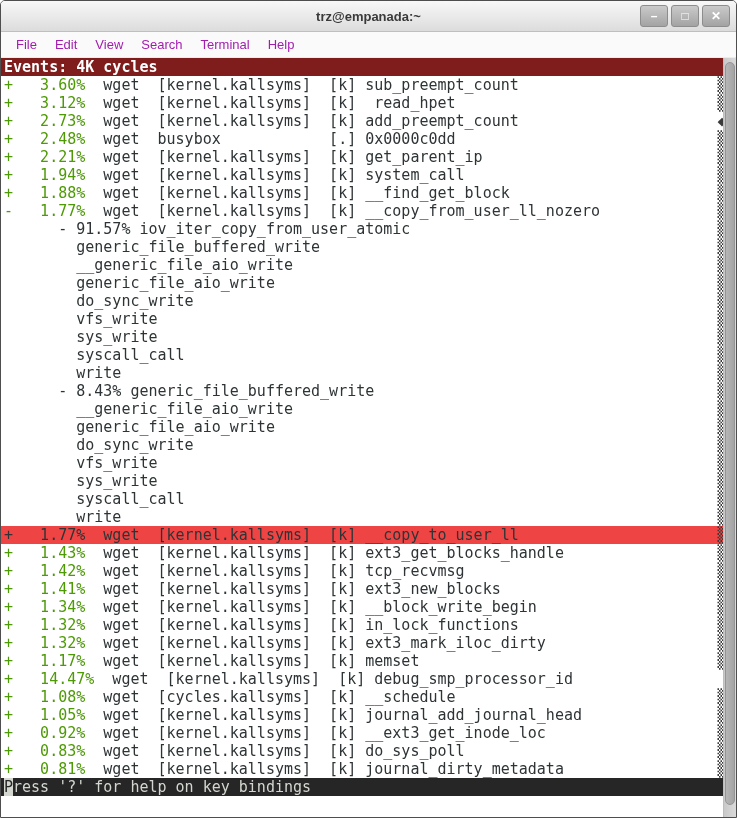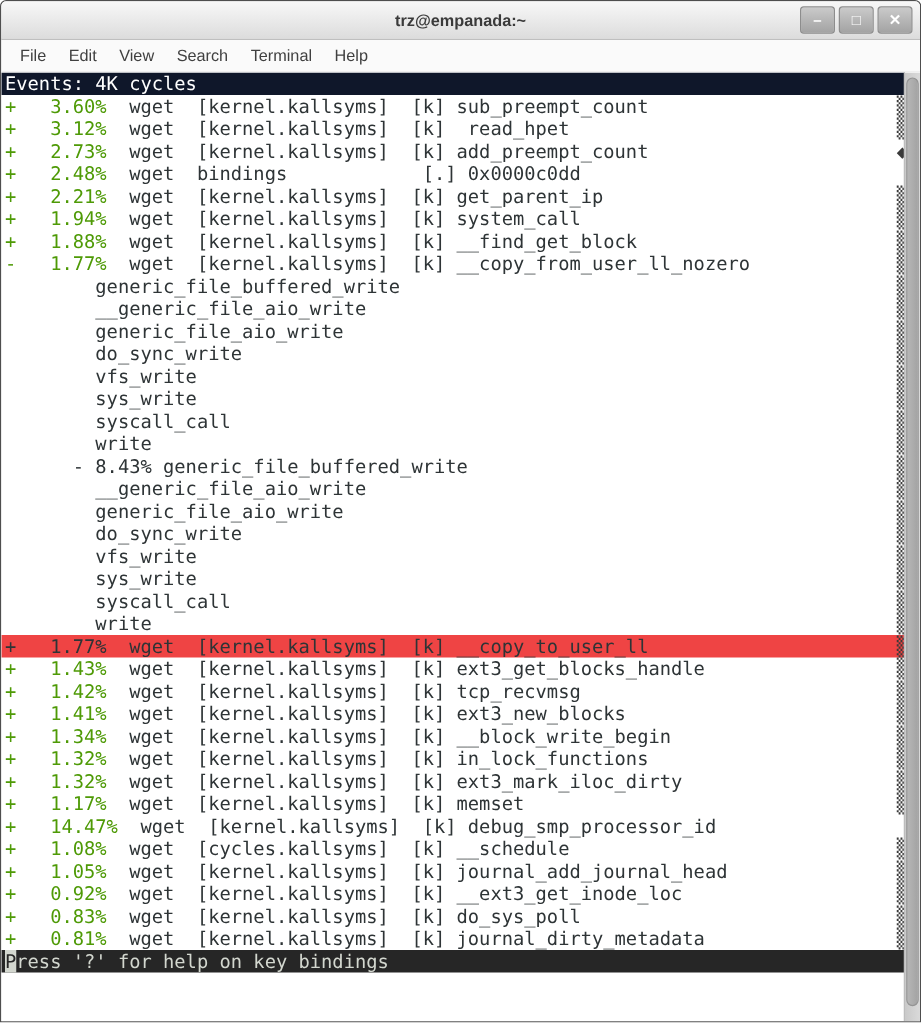--- a/index.html
+++ b/index.html
@@ -34,38 +34,38 @@
     line-height:1;cursor:default;
   }
   
   .menubar{
     height:26px;background:#fafafa;
     display:flex;align-items:center;
     padding-left:6px;
     border-bottom:1px solid #ececec;
   }
   .menu-item{
-    font-size:13px;color:#404040;padding:4px 9px;
+    font-size:13px;color:#a21caf;padding:4px 9px;
   }
   
   .terminal{
     position:relative;
     height:759px;
     background:#ffffff;
     font-family:"DejaVu Sans Mono","Liberation Mono",monospace;
     font-size:15px;line-height:18px;
     overflow:hidden;
   }
   .trow{
     height:18px;width:723px;
     white-space:pre;
     color:#2e3436;
     padding-left:3px;
   }
-  .trow.hdr{background:#0f172a;color:#ffffff;font-weight:normal;}
+  .trow.hdr{background:#7f1d1d;color:#ffffff;font-weight:bold;}
   .trow.sel{background:#ef4444;}
   .trow .g{color:#4e9a06;}
   .trow .marker{color:#3a3a3a;}
   .statusbar{
     height:18px;width:723px;
     white-space:pre;
     background:#262626;color:#d3d7cf;
     padding-left:3px;
   }
   .statusbar .cursor{background:#d3d7cf;color:#262626;}
@@ -104,25 +104,26 @@
     <span class="menu-item">Terminal</span>
     <span class="menu-item">Help</span>
   </div>
 
   <div class="terminal">
     <div id="terminal-rows">
         <div class="trow hdr"><span>Events: 4K cycles                                                               </span></div>
         <div class="trow"><span class="g">+   3.60%</span><span>  wget  [kernel.kallsyms]  [k] sub_preempt_count</span><span>                      </span><span class="marker">▒</span></div>
         <div class="trow"><span class="g">+   3.12%</span><span>  wget  [kernel.kallsyms]  [k]  read_hpet</span><span>                             </span><span class="marker">▒</span></div>
         <div class="trow"><span class="g">+   2.73%</span><span>  wget  [kernel.kallsyms]  [k] add_preempt_count</span><span>                      </span><span class="marker">◆</span></div>
-        <div class="trow"><span class="g">+   2.48%</span><span>  wget  bindings            [.] 0x0000c0dd</span><span>                             </span><span class="marker">▒</span></div>
+        <div class="trow"><span class="g">+   2.48%</span><span>  wget  busybox            [.] 0x0000c0dd</span><span>                             </span><span class="marker">▒</span></div>
         <div class="trow"><span class="g">+   2.21%</span><span>  wget  [kernel.kallsyms]  [k] get_parent_ip</span><span>                          </span><span class="marker">▒</span></div>
         <div class="trow"><span class="g">+   1.94%</span><span>  wget  [kernel.kallsyms]  [k] system_call</span><span>                            </span><span class="marker">▒</span></div>
         <div class="trow"><span class="g">+   1.88%</span><span>  wget  [kernel.kallsyms]  [k] __find_get_block</span><span>                       </span><span class="marker">▒</span></div>
         <div class="trow"><span class="g">-   1.77%</span><span>  wget  [kernel.kallsyms]  [k] __copy_from_user_ll_nozero</span><span>             </span><span class="marker">▒</span></div>
+        <div class="trow"><span>      - 91.57% iov_iter_copy_from_user_atomic</span><span>                                  </span><span class="marker">▒</span></div>
         <div class="trow"><span>        generic_file_buffered_write</span><span>                                            </span><span class="marker">▒</span></div>
         <div class="trow"><span>        __generic_file_aio_write</span><span>                                               </span><span class="marker">▒</span></div>
         <div class="trow"><span>        generic_file_aio_write</span><span>                                                 </span><span class="marker">▒</span></div>
         <div class="trow"><span>        do_sync_write</span><span>                                                          </span><span class="marker">▒</span></div>
         <div class="trow"><span>        vfs_write</span><span>                                                              </span><span class="marker">▒</span></div>
         <div class="trow"><span>        sys_write</span><span>                                                              </span><span class="marker">▒</span></div>
         <div class="trow"><span>        syscall_call</span><span>                                                           </span><span class="marker">▒</span></div>
         <div class="trow"><span>        write</span><span>                                                                  </span><span class="marker">▒</span></div>
         <div class="trow"><span>      - 8.43% generic_file_buffered_write</span><span>                                      </span><span class="marker">▒</span></div>
         <div class="trow"><span>        __generic_file_aio_write</span><span>                                               </span><span class="marker">▒</span></div>

